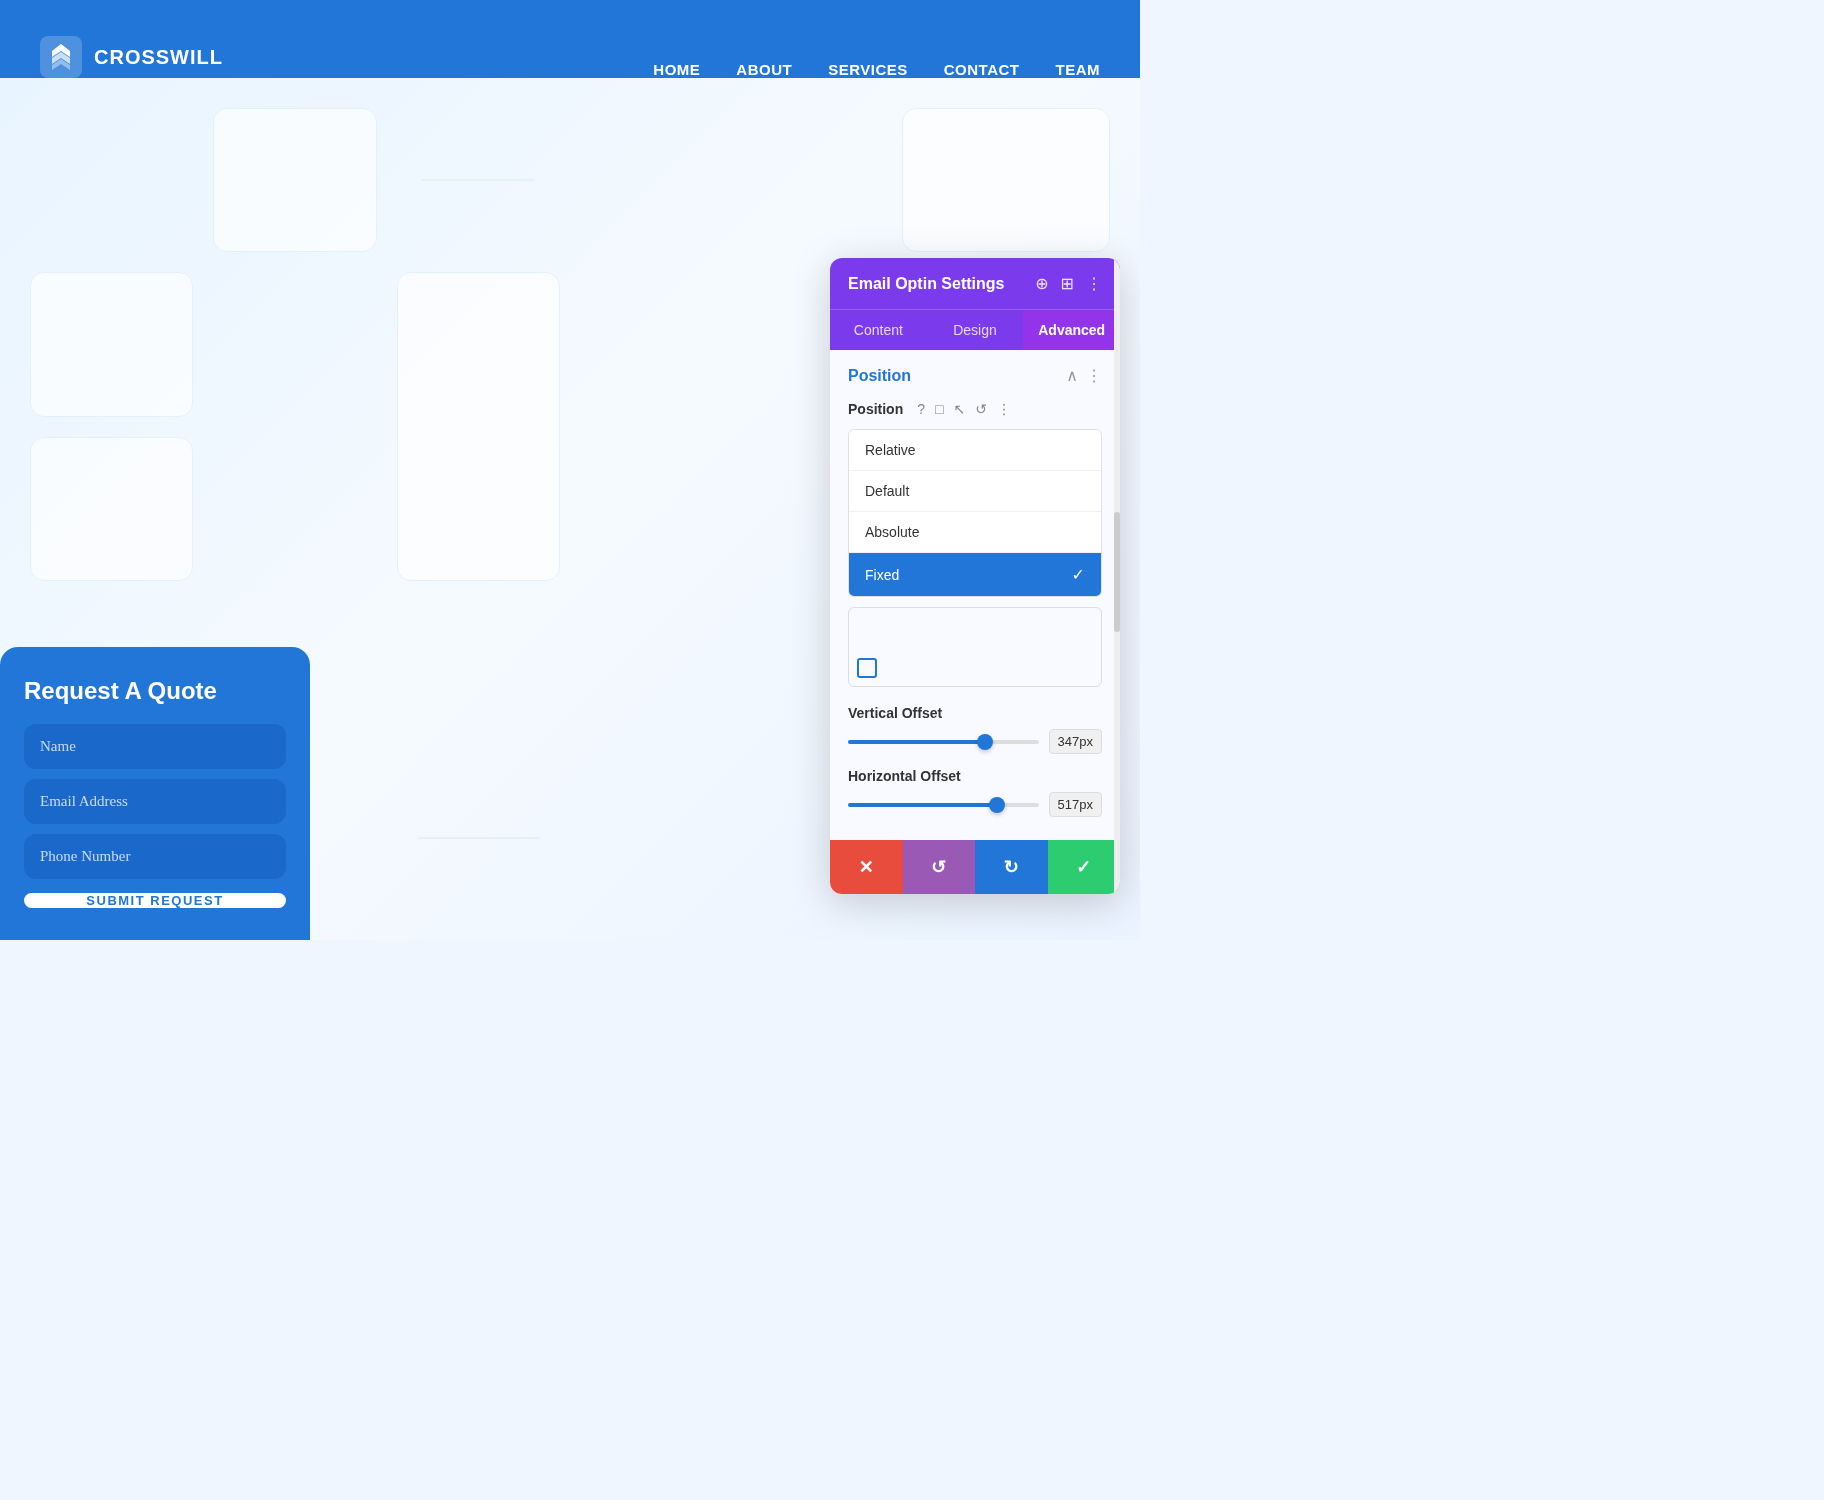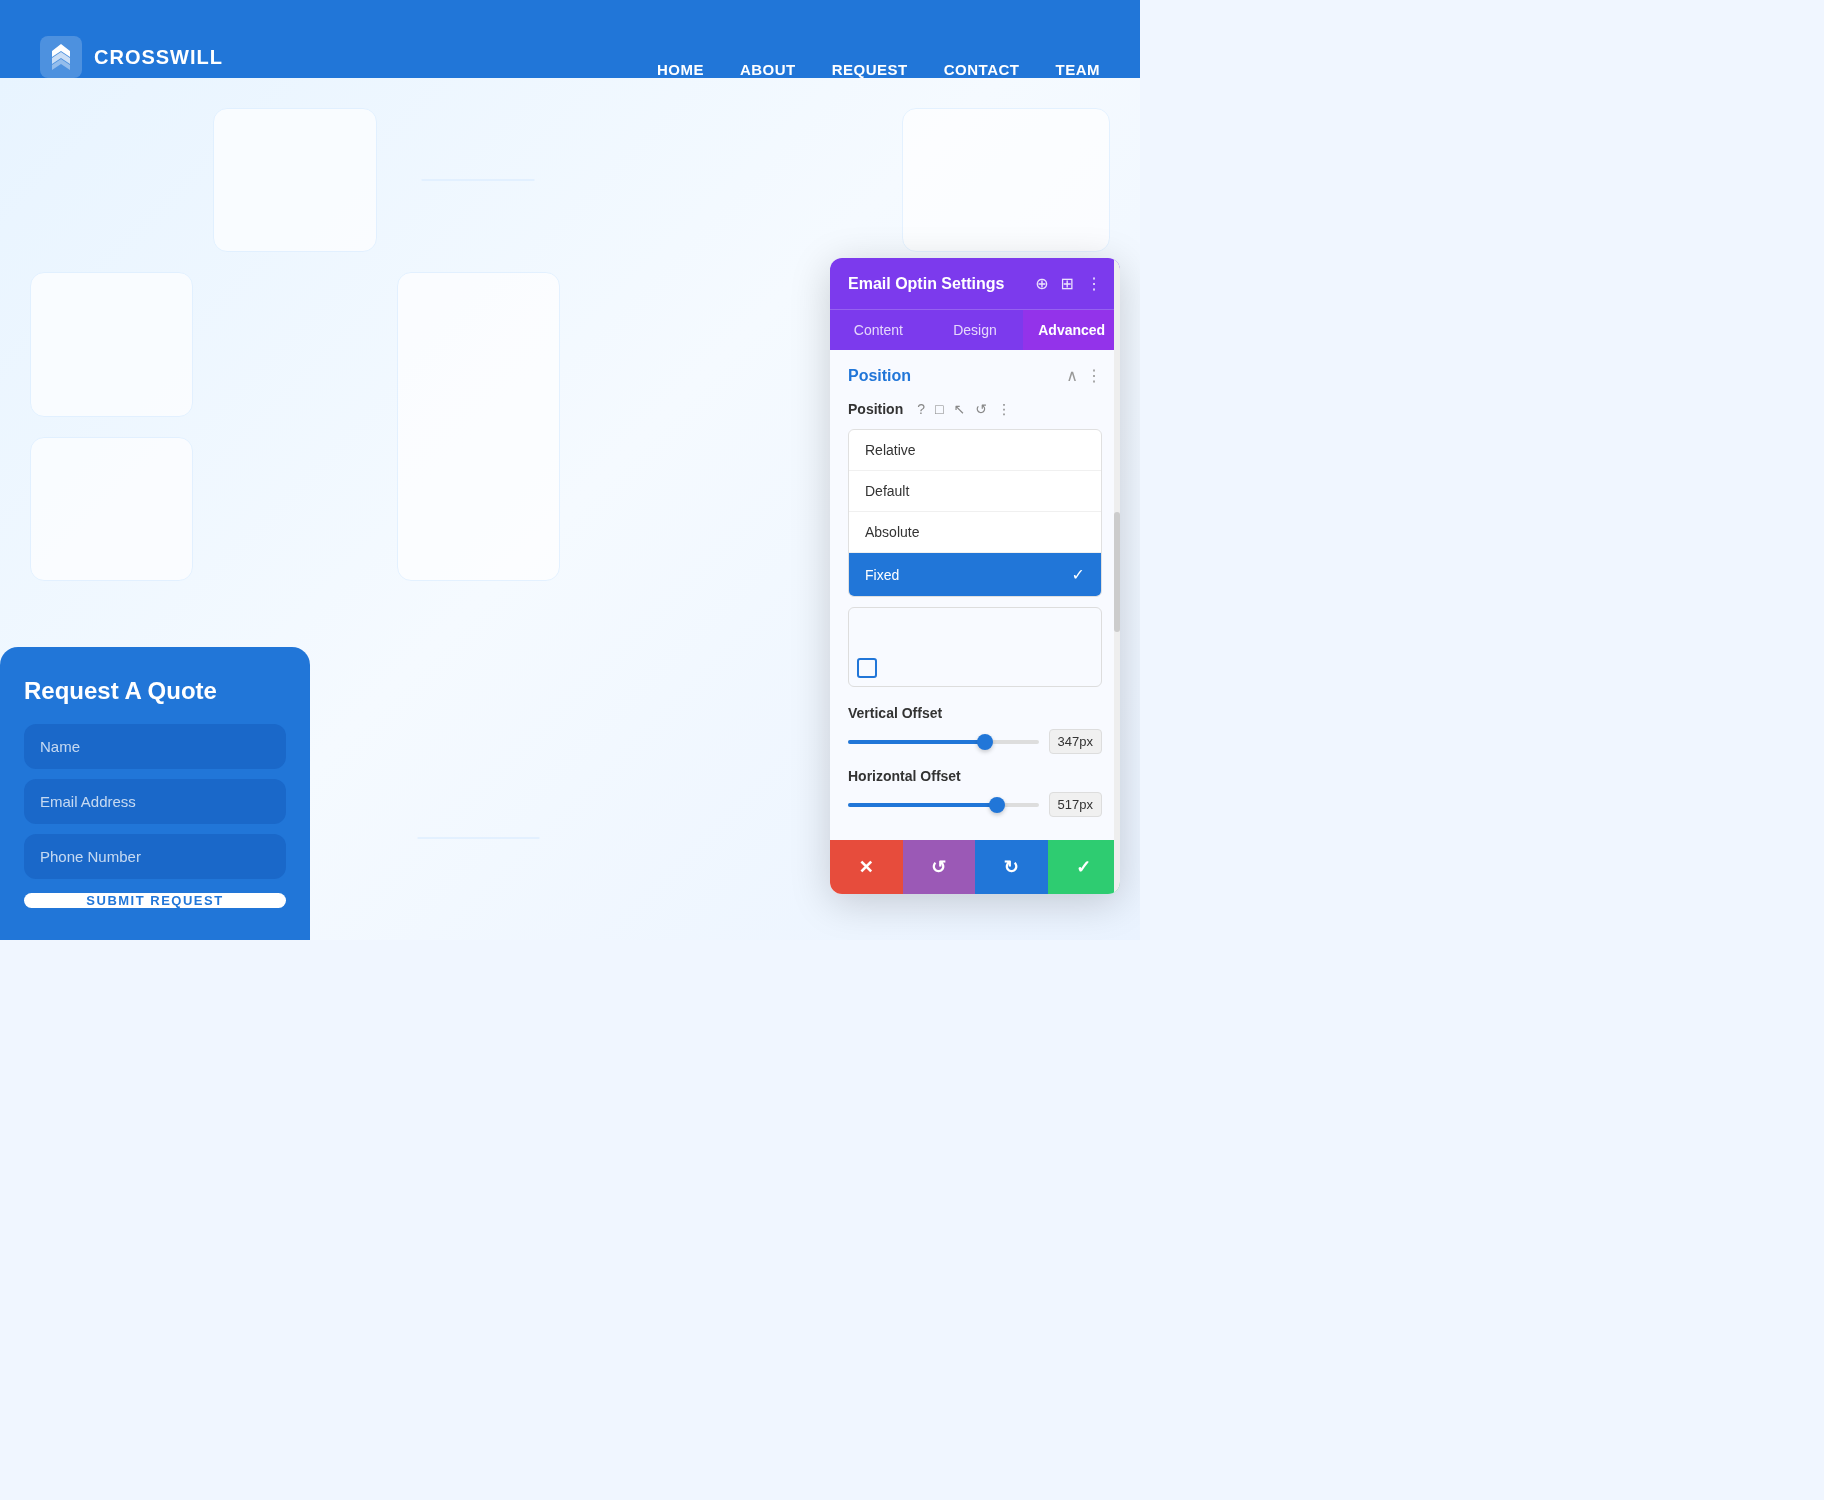--- a/index.html
+++ b/index.html
@@ -100,20 +100,21 @@
       width: 100%;
       background: #1a68c9;
       border: none;
       border-radius: 12px;
       color: rgba(255,255,255,0.85);
       font-size: 15px;
       padding: 14px 16px;
       margin-bottom: 10px;
       outline: none;
       cursor: text;
+      font-family: Liberation Serif, serif;
     }
     .form-input::placeholder {
       color: rgba(255,255,255,0.75);
     }
     .form-submit {
       display: block;
       width: 100%;
       background: white;
       border: none;
       border-radius: 8px;
@@ -379,21 +380,21 @@
       <rect width="42" height="42" rx="8" fill="rgba(255,255,255,0.2)"></rect>
       <path d="M21 8 L30 15 L30 21 L21 15 L12 21 L12 15 Z" fill="white"></path>
       <path d="M12 22 L21 16 L30 22 L30 28 L21 22 L12 28 Z" fill="white" opacity="0.7"></path>
       <path d="M12 29 L21 23 L30 29 L30 34 L21 28 L12 34 Z" fill="white" opacity="0.4"></path>
     </svg>
     <span class="logo-text">CROSSWILL</span>
   </div>
   <nav class="nav-links">
     <a class="nav-link">HOME</a>
     <a class="nav-link">ABOUT</a>
-    <a class="nav-link">REQUEST</a>
+    <a class="nav-link">SERVICES</a>
     <a class="nav-link">CONTACT</a>
     <a class="nav-link">TEAM</a>
   </nav>
 </div>
 
 <div class="canvas">
 
   <div class="grid-cards">
 
     <div class="grid-card" style="grid-column:2; grid-row:1;"></div>

